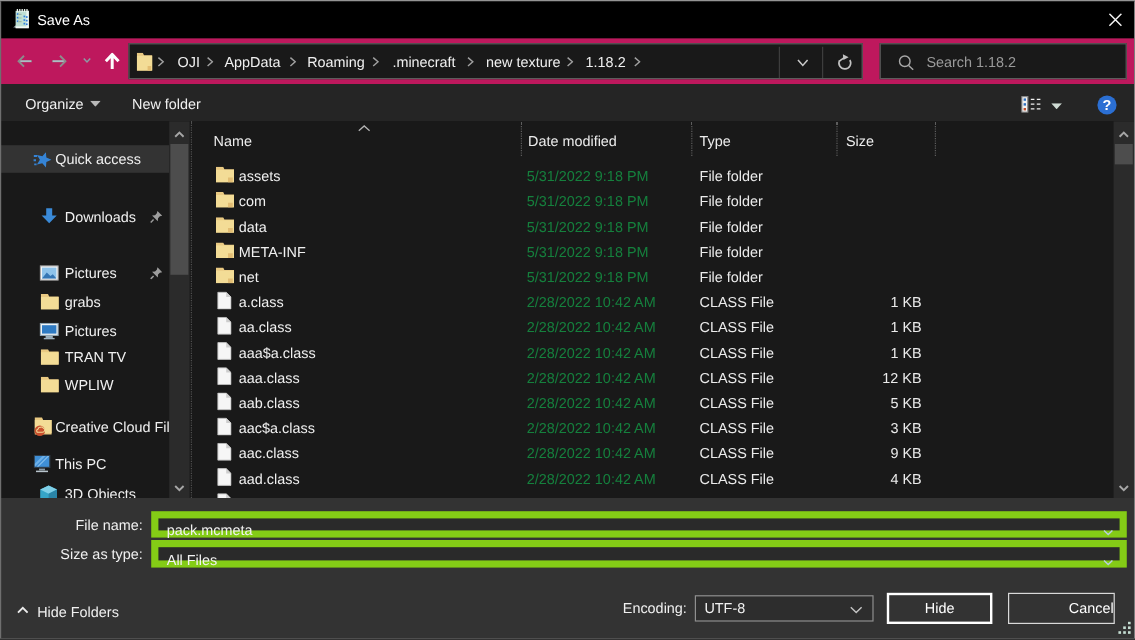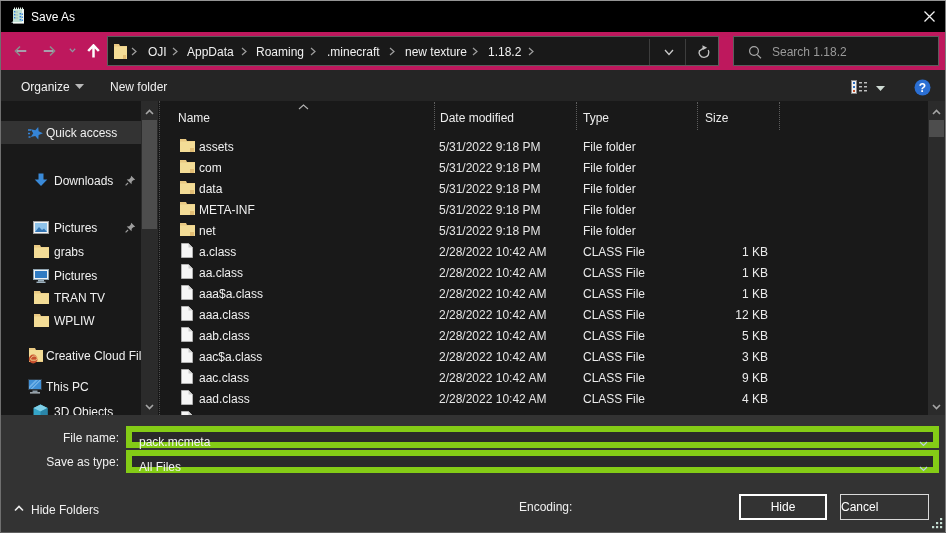--- a/index.html
+++ b/index.html
@@ -19,34 +19,34 @@
 #listpanel{position:absolute;left:164px;top:101px;width:782px;height:314px;background:#191919;overflow:hidden}
 #divline{position:absolute;left:159px;top:101px;width:1px;height:314px;border-left:1px dotted #4f4f4f}
 .srow{position:absolute;left:0;width:141px;height:23px;display:flex;align-items:center}
 .srow span{white-space:nowrap}
 .srow .ic{position:absolute;display:flex;align-items:center;justify-content:center}
 .pin{position:absolute;left:125px}
 .hcell{position:absolute;top:3px;height:29px;line-height:29px;color:#ececec}
 .hsep{position:absolute;top:1px;width:1px;height:28px;border-left:1px dotted #5d5d5d}
 .frow{position:absolute;left:0;width:782px;height:21px}
 .frow .nm{position:absolute;left:35px;top:5px;color:#f0f0f0}
-.frow .dt{position:absolute;left:275px;top:5px;color:#e5e5e5}
+.frow .dt{position:absolute;left:275px;top:5px;color:#15803d}
 .frow .tp{position:absolute;left:419px;top:5px;color:#ebebeb}
 .frow .sz{position:absolute;left:520px;width:84px;top:5px;color:#ebebeb;text-align:right}
 .frow .fic{position:absolute;left:16px;top:3px}
 
 .sbtrack{position:absolute;width:17px;background:#2b2b2b}
 .sbthumb{position:absolute;left:1px;width:15px;background:#4d4d4d}
 
 #bottom{position:absolute;left:0;top:415px;width:946px;height:118px;background:#333333}
 .fbox{position:absolute;left:126px;width:813px;background:#2a2a2a;border:6px solid #84cc16;color:#f2f2f2}
 .flabel{position:absolute;width:119px;text-align:right;color:#f0f0f0}
 .combochev{position:absolute;right:5px}
 #savebtn{position:absolute;left:739px;top:79px;width:88px;height:26px;background:#333;border:2px solid #fff;color:#fff;text-align:center;line-height:22px}
-#cancelbtn{position:absolute;left:840px;top:79px;width:89px;height:26px;background:#333;border:1px solid #d9d9d9;color:#fff;text-align:left;line-height:24px}
+#cancelbtn{position:absolute;left:840px;top:79px;width:89px;height:26px;background:#333;border:1px solid #d9d9d9;color:#fff;text-align:right;line-height:24px}
 #encbox{position:absolute;left:579px;top:81px;width:149px;height:22px;background:#2d2d2d;border:1px solid #8f8f8f;color:#f2f2f2}
 </style></head>
 <body>
 <div id="win">
 <div class="abs" style="left:0;top:0;width:946px;height:1px;background:#949494;z-index:50"></div>
 <div class="abs" style="left:0;top:1px;width:1px;height:531px;background:#6f6f6f;z-index:50"></div>
 <div class="abs" style="left:945px;top:1px;width:1px;height:531px;background:#7d7d7d;z-index:50"></div>
 <div class="abs" style="left:0;top:532px;width:946px;height:1px;background:#606060;z-index:50"></div>
 
 <div id="titlebar">
@@ -490,33 +490,39 @@
 </div>
 
 <div id="bottom">
   <span class="flabel" style="left:0;top:16px">File name:</span>
   <div class="fbox" style="top:11px;height:22px">
     <span class="abs" style="left:7px;top:3px">pack.mcmeta</span>
     <svg class="combochev" style="top:9px" width="9" height="6" viewBox="0 0 9 6">
           <path d="M1 1 L4.5 4.5 L8 1" stroke="#b9cfe0" stroke-width="1.2" fill="none"></path>
         </svg>
   </div>
-  <span class="flabel" style="left:0;top:40px">Save as type:</span>
+  <span class="flabel" style="left:0;top:40px">Size as type:</span>
   <div class="fbox" style="top:35px;height:23px">
     <span class="abs" style="left:7px;top:4px">All Files</span>
     <svg class="combochev" style="top:10px" width="9" height="6" viewBox="0 0 9 6">
           <path d="M1 1 L4.5 4.5 L8 1" stroke="#b9cfe0" stroke-width="1.2" fill="none"></path>
         </svg>
   </div>
 
   <svg class="abs" style="left:14px;top:90px" width="10" height="7" viewBox="0 0 10 7">
         <path d="M1 5.5 L5 1.5 L9 5.5" stroke="#ececec" stroke-width="1.6" fill="none"></path>
       </svg>
   <span class="abs" style="left:31px;top:88px">Hide Folders</span>
   <span class="abs" style="left:519px;top:85px">Encoding:</span>
+  <div id="encbox">
+    <span class="abs" style="left:7px;top:3px">UTF-8</span>
+    <svg class="abs" style="right:8px;top:8px" width="11" height="7" viewBox="0 0 11 7">
+          <path d="M1 1 L5.5 5.5 L10 1" stroke="#c3c3c3" stroke-width="1.2" fill="none"></path>
+        </svg>
+  </div>
   <div id="savebtn">Hide</div>
   <div id="cancelbtn">Cancel</div>
   <svg class="abs" style="left:931px;top:103px" width="13" height="13" viewBox="0 0 13 13">
     <g fill="#c4ddd2">
       <rect x="9" y="0" width="2.2" height="2.2"></rect>
       <rect x="9" y="4" width="2.2" height="2.2"></rect>
           <rect x="5" y="4" width="2.2" height="2.2"></rect>
       <rect x="9" y="8" width="2.2" height="2.2"></rect>
           <rect x="5" y="8" width="2.2" height="2.2"></rect>
           <rect x="1" y="8" width="2.2" height="2.2"></rect>

